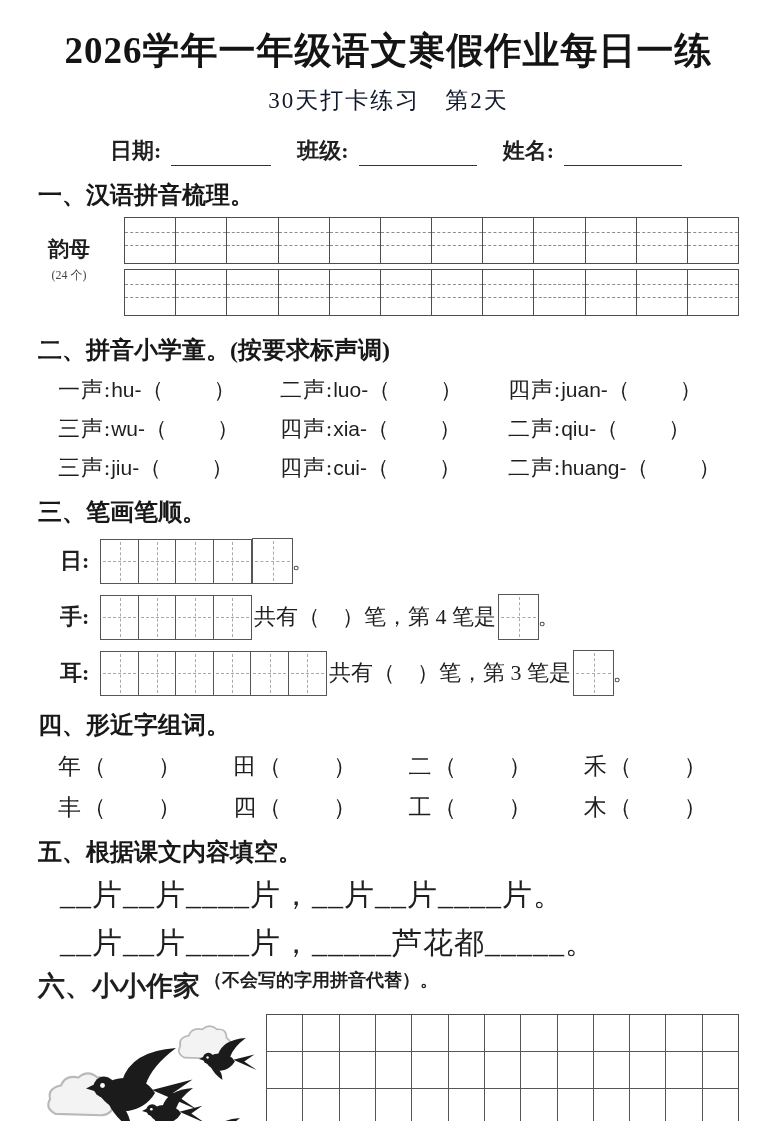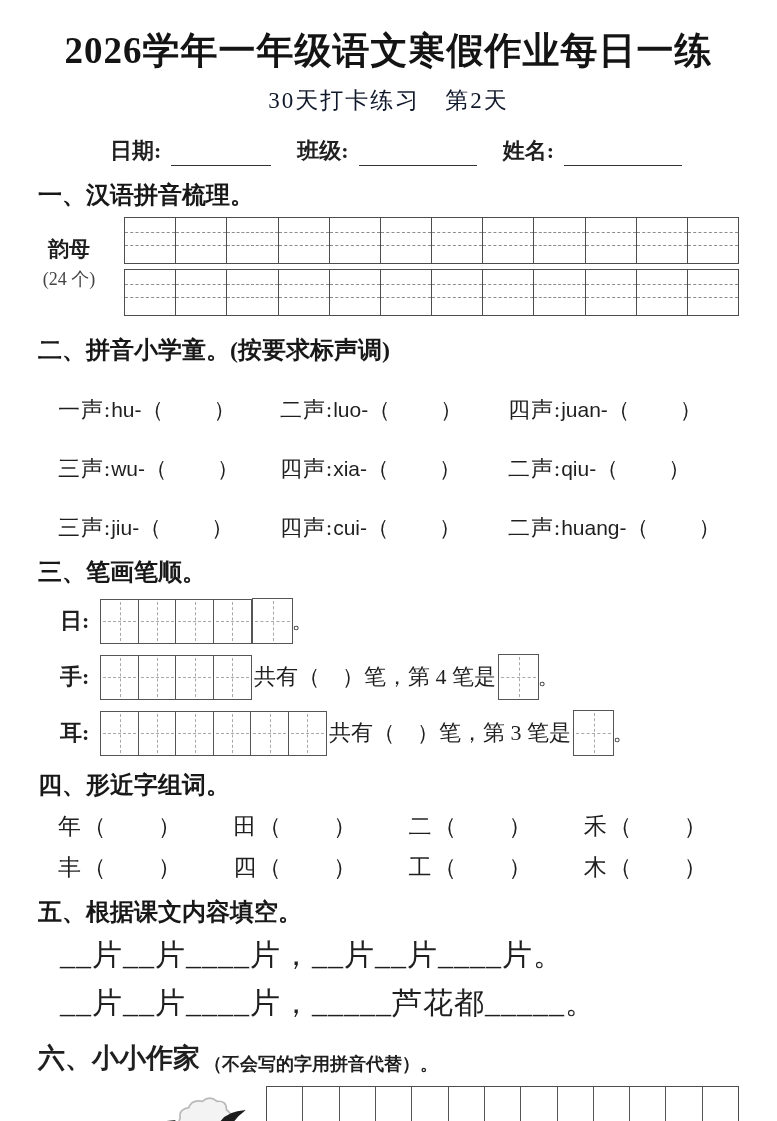--- a/index.html
+++ b/index.html
@@ -21,34 +21,34 @@
   .blank-class { width:118px; margin:0 26px 0 10px; }
   .blank-name { width:118px; margin-left:10px; }
 
   
   .sec-heading { font-size:24px; font-weight:bold; color:#181818; margin-top:13px; }
 
   
   .s1-block { display:flex; margin-top:6px;gap:24px; }
   .s1-labelcol { width:62px; padding-top:18px; text-align:center; flex:none; }
   .s1-label { font-size:21px; font-weight:bold; }
-  .s1-note { font-size:18px; color:#444; margin-top:4px; }
+  .s1-note { font-size:12px; color:#444; margin-top:4px; }
   .pinyin-grid { flex:1; }
   .pinyin-grid .grid-row { display:flex; height:47px; border:1.7px solid #4d4d4d; margin-bottom:5px; background:#fff; }
   .pinyin-cell { flex:1; position:relative; border-right:1.4px solid #4d4d4d; }
   .pinyin-cell:last-child { border-right:none; }
   .pinyin-cell::before, .pinyin-cell::after {
     content:""; position:absolute; left:0; right:0; border-top:1.6px dashed #8d8d8d;
   }
   .pinyin-cell::before { top:32%; }
   .pinyin-cell::after { top:60%; }
 
   
   .s2-row { display:flex; margin-top:9px; font-size:22px; }
-  .s2-item { display:flex; align-items:baseline;margin-top:20px; }
+  .s2-item { display:flex; align-items:baseline; }
   .s2-item.c1 { width:222px; margin-left:20px; }
   .s2-item.c2 { width:228px; }
   .tone-label { letter-spacing:1px; }
   .syllable { font-family:"Liberation Sans","DejaVu Sans",sans-serif; font-size:21px; }
   .s2-blank { letter-spacing:2px; }
 
   
   .s3-row { display:flex; align-items:center; margin-top:10px; font-size:22px; }
   .s3-char { width:40px; margin-left:22px; font-weight:bold; flex:none; }
   .tian-grid .grid-row { display:flex; }
@@ -59,21 +59,21 @@
   .answer-box { width:41px; height:46px; flex:none; margin-left:2px; }
 
   
   .s4-row { display:flex; margin-top:10px; font-size:23px; }
   .s4-item { width:165px; margin-left:20px; letter-spacing:2px; }
 
   
   .s5-line { margin:7px 0 0 22px; font-size:30px; letter-spacing:1px; }
 
   
-  .s6-heading { margin-top:16px; display:flex; align-items:flex-end; }
+  .s6-heading { margin-top:4px; display:flex; align-items:flex-start; }
   .s6-main { font-size:27px; font-weight:bold; }
   .s6-note { font-size:18px; font-weight:bold; margin-left:4px;font-family:Liberation Mono, monospace; }
 
   .bottom { display:flex; margin-top:10px; height:152px; }
   .birds-box { width:228px; flex:none; position:relative; }
   .birds-box svg { position:absolute; left:-14px; top:-4px; }
   .write-grid { width:473px; border:1.7px solid #4d4d4d; background:#fff; }
   .write-grid .grid-row { display:flex; height:36.8px; }
   .write-cell { flex:1; border-right:1.2px solid #555; border-bottom:1.2px solid #555; }
   .write-grid .grid-row .write-cell:last-child { border-right:none; }

